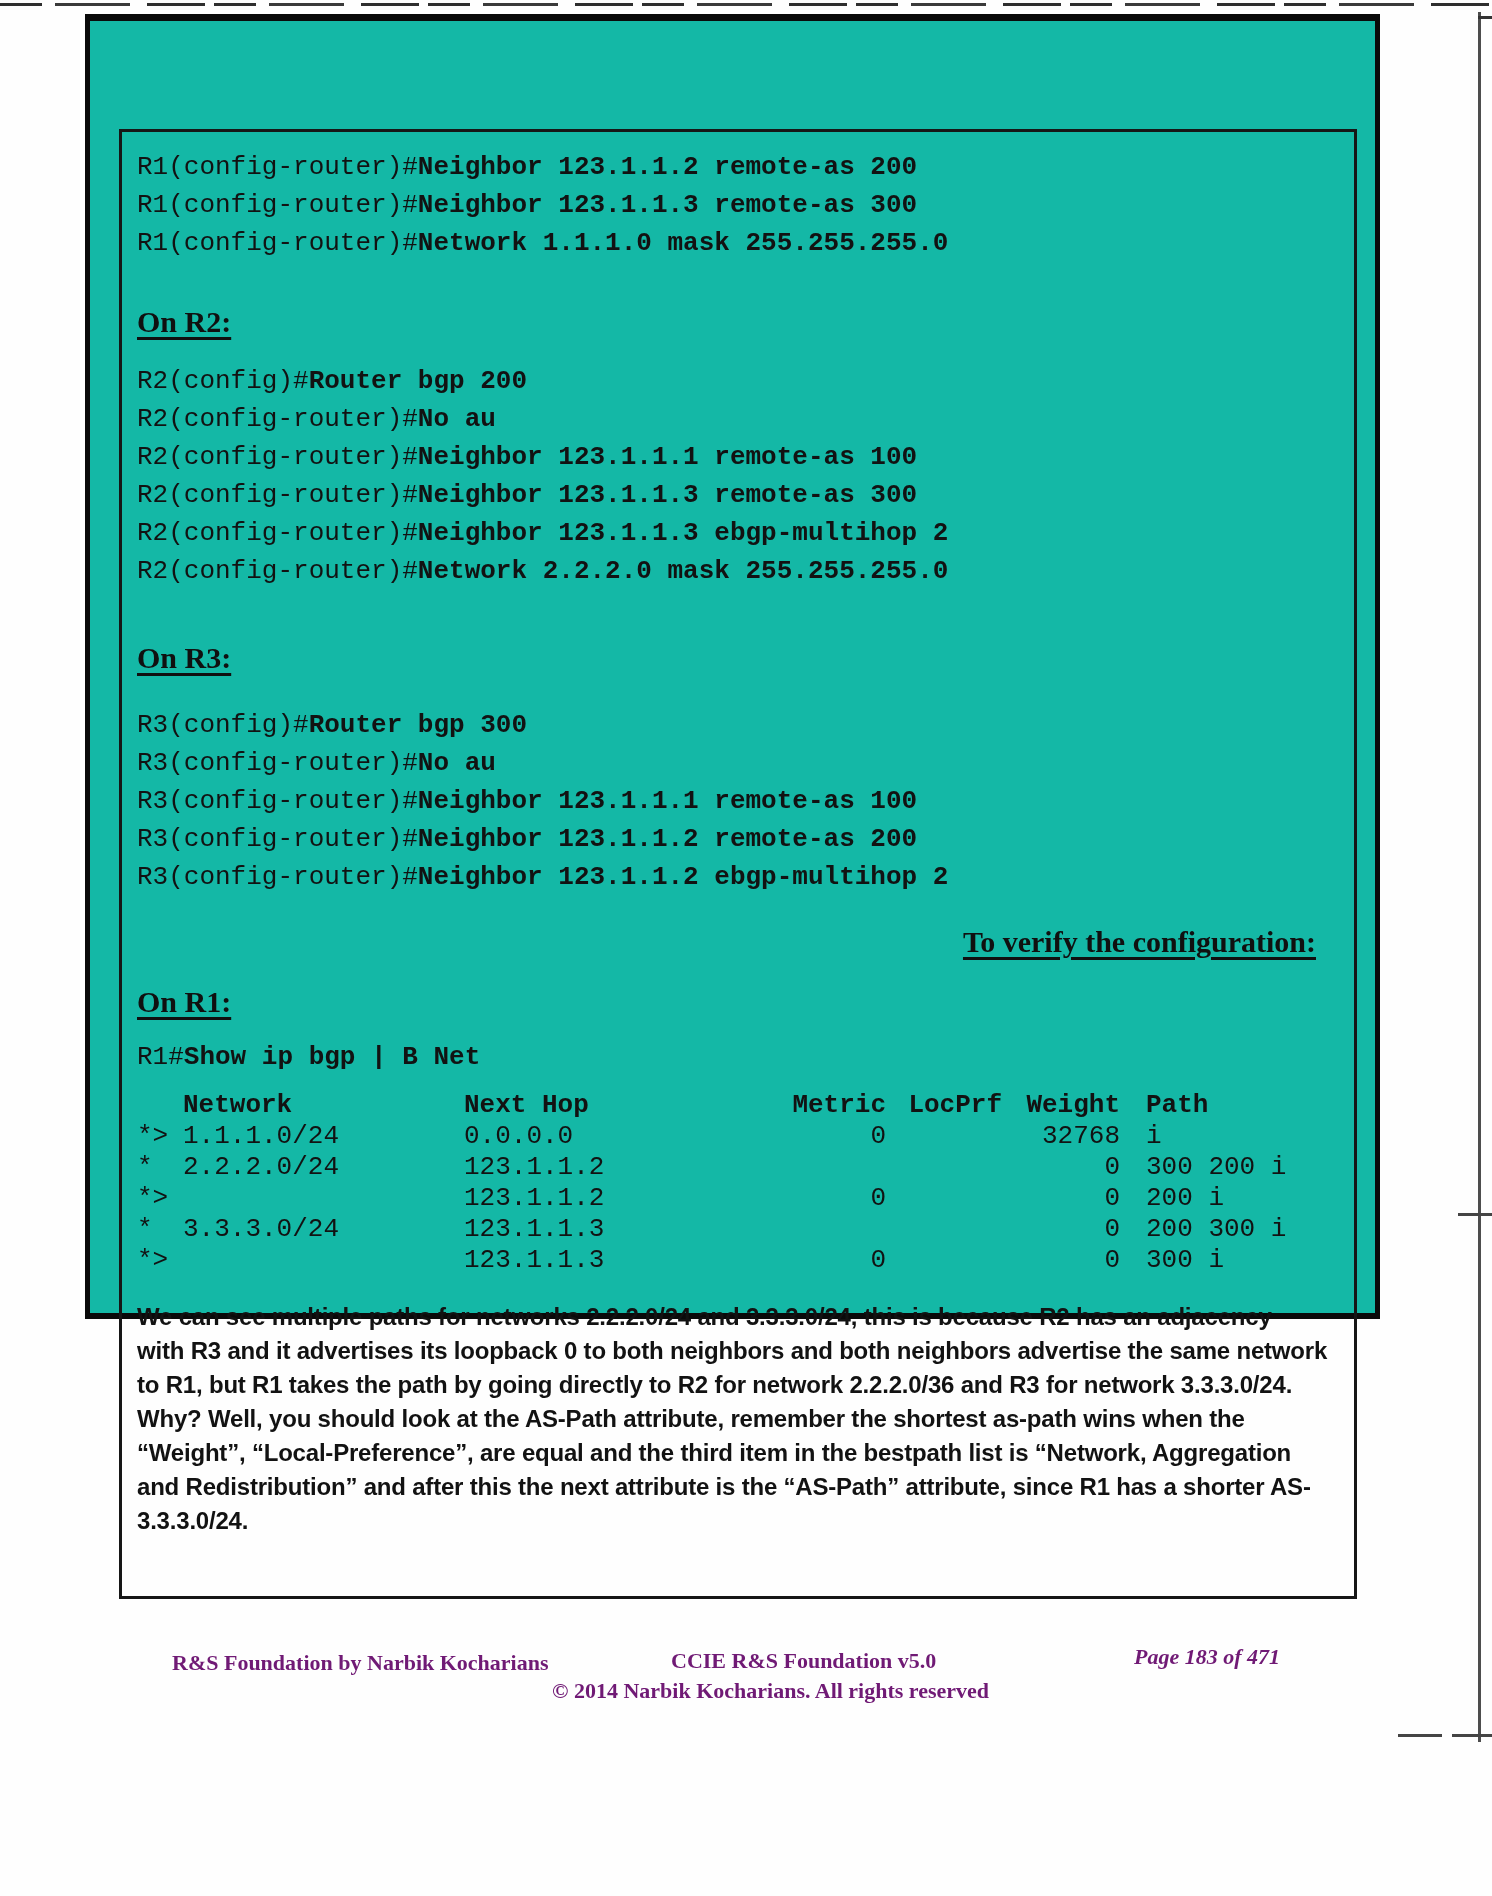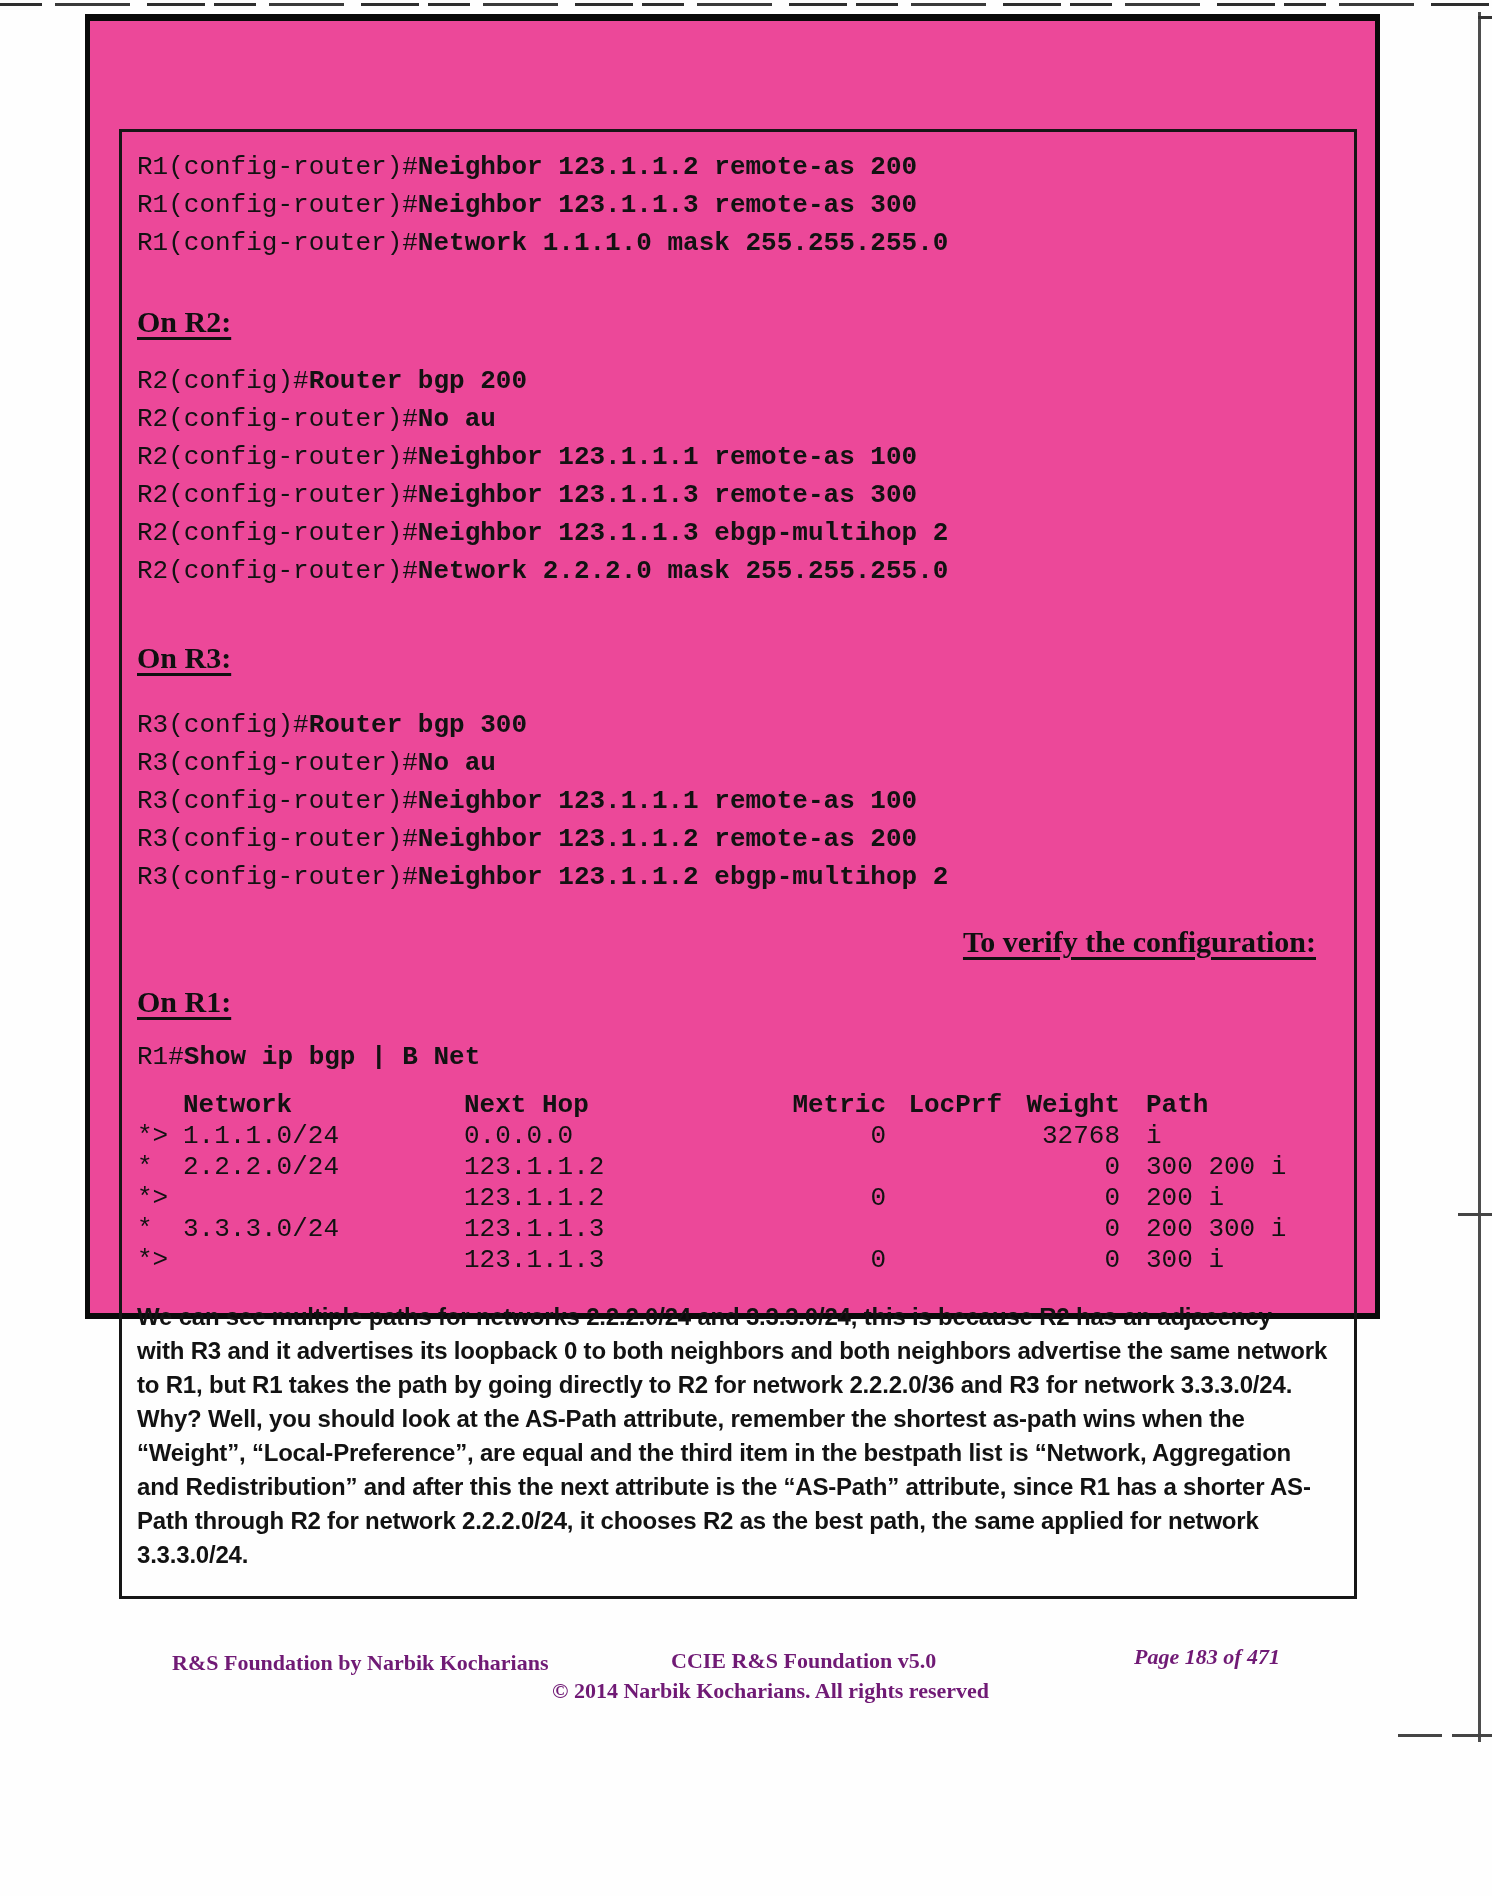--- a/index.html
+++ b/index.html
@@ -21,21 +21,21 @@
   .scan-tick-midright{position:absolute;left:1458px;top:1213px;width:34px;height:3px;background:#444;}
   .scan-dash-br1{position:absolute;left:1398px;top:1734px;width:44px;height:3px;background:#444;}
   .scan-dash-br2{position:absolute;left:1452px;top:1734px;width:40px;height:3px;background:#444;}
   
   .outer-frame{
     position:absolute;left:85px;top:14px;
     width:1295px;height:1305px;
     border-style:solid;border-color:#0a0a0a;
     border-width:7px 5px 6px 5px;
     box-sizing:border-box;
-    background:#ec4899;
+    background:#14b8a6;
   }
   
   .inner-box{
     position:absolute;left:29px;top:108px;
     width:1238px;height:1470px;
     border:3px solid #161616;
     box-sizing:border-box;
     padding:16px 38px 0 15px;
     overflow:hidden;
   }
@@ -188,21 +188,20 @@
         </div>
       </div>
 
       <div class="explain mt-para">
         <div>We can see multiple paths for networks 2.2.2.0/24 and 3.3.3.0/24, this is because R2 has an adjacency</div>
         <div>with R3 and it advertises its loopback 0 to both neighbors and both neighbors advertise the same network</div>
         <div>to R1, but R1 takes the path by going directly to R2 for network 2.2.2.0/36 and R3 for network 3.3.3.0/24.</div>
         <div>Why? Well, you should look at the AS-Path attribute, remember the shortest as-path wins when the</div>
         <div>“Weight”, “Local-Preference”, are equal and the third item in the bestpath list is “Network, Aggregation</div>
         <div>and Redistribution” and after this the next attribute is the “AS-Path” attribute, since R1 has a shorter AS-</div>
-        <div>Path through R2 for network 2.2.2.0/24, it chooses R2 as the best path, the same applied for network</div>
         <div>3.3.3.0/24.</div>
       </div>
 
     </div>
   </div>
 
   <div class="footer-item f-left">R&amp;S Foundation by Narbik Kocharians</div>
   <div class="footer-item f-center">CCIE R&amp;S Foundation v5.0</div>
   <div class="footer-item f-right">Page 183 of 471</div>
   <div class="footer-item f-copy">© 2014 Narbik Kocharians. All rights reserved</div>

